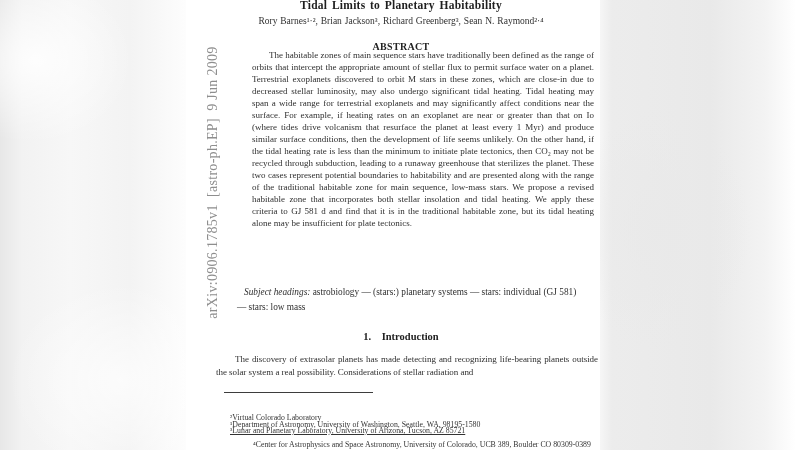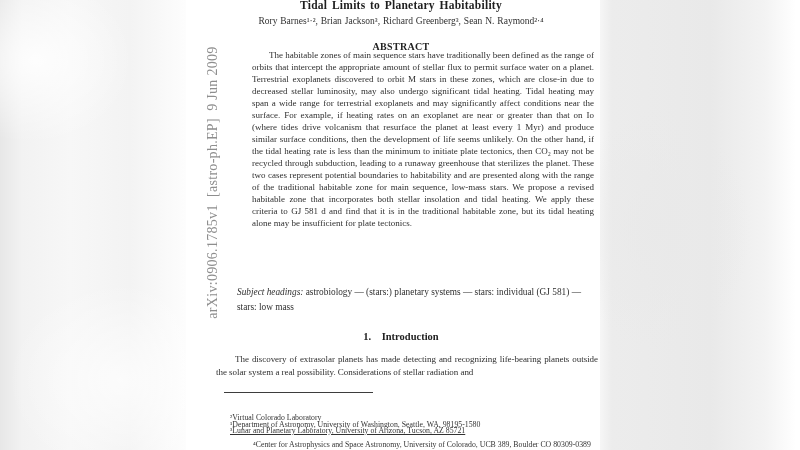--- a/index.html
+++ b/index.html
@@ -80,21 +80,21 @@
     margin-left: 15px;
   }
   .subject {
     position: absolute;
     top: 285px; left: 51px;
     width: 350px;
     font-size: 9.3px;
     line-height: 14.5px;
     text-align: left;
   }
-  .subject .lbl { font-style: italic; }
+  .subject .lbl { font-style: italic; margin-left: 7px; }
   .sec-head {
     top: 331px;
     font-size: 10.5px;
     font-weight: bold;
     color: #222;
   }
   .intro {
     position: absolute;
     top: 353px; left: 30px;
     width: 382px;

